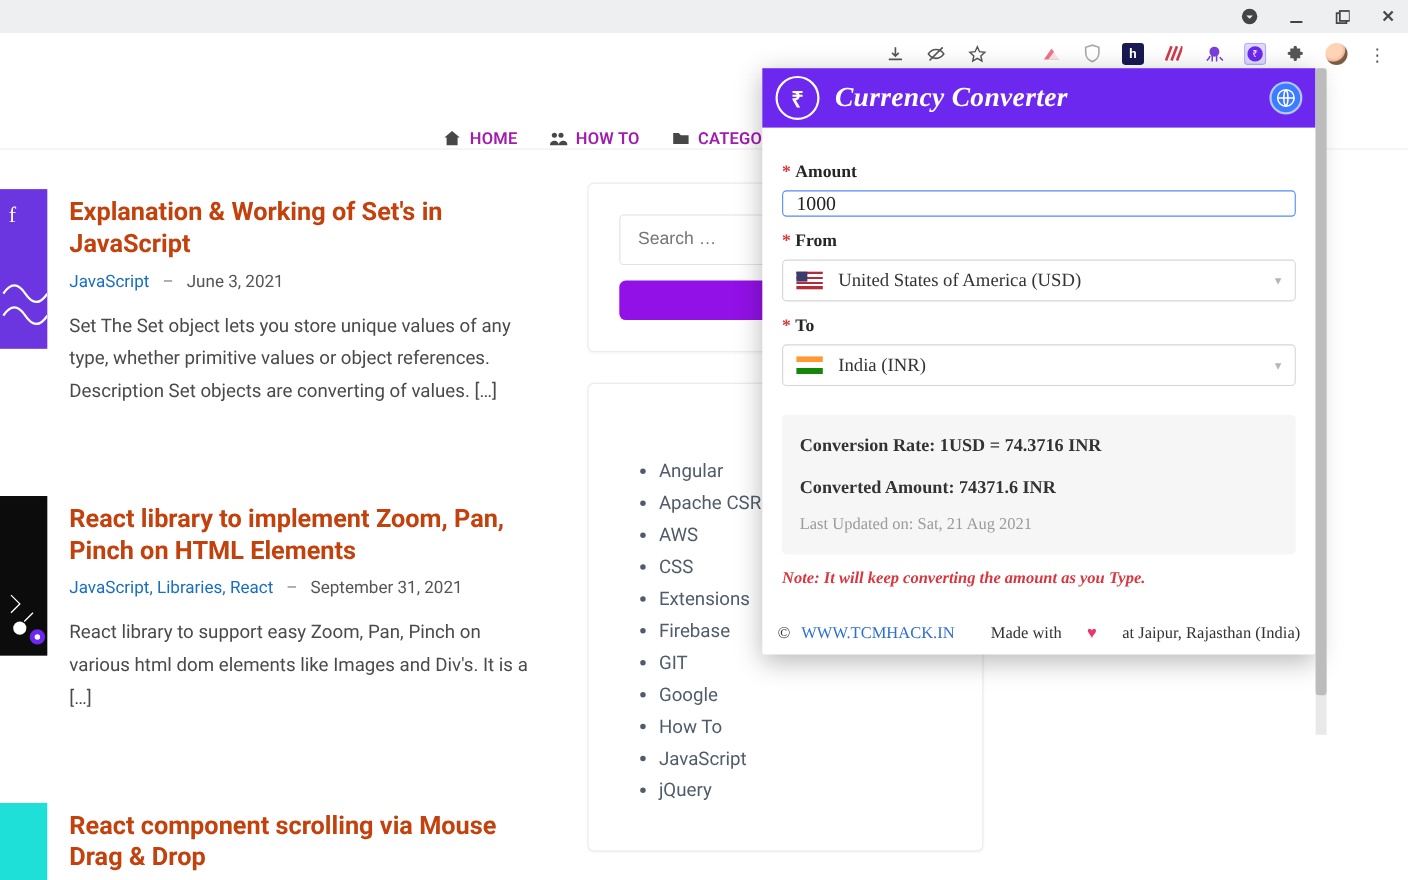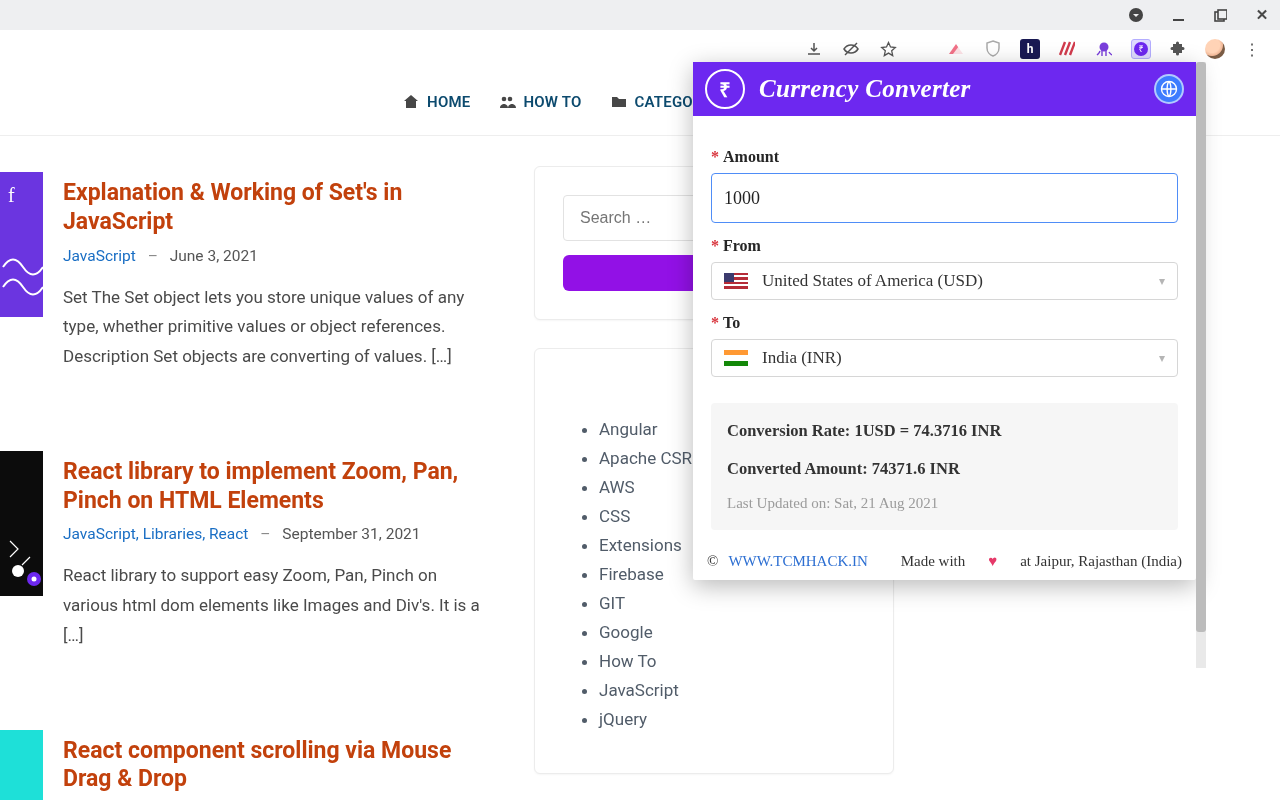--- a/index.html
+++ b/index.html
@@ -14,21 +14,21 @@
 
   
   .ext-strip { height: 38px; background: #fff; border-bottom: 0; display: flex; align-items: center; justify-content: flex-end; gap: 17px; padding: 0 18px 0 0; color: #555; }
   .ext-strip .ext { width: 20px; height: 20px; display: inline-flex; align-items: center; justify-content: center; border-radius: 3px; }
   .ext.darkbox { background: #191953; color: #fff; font-size: 12px; font-weight: 700; }
   .ext.active { background: #dedbff; border: 1px solid #b4adff; }
   .avatar { width: 20px; height: 20px; border-radius: 50%; background: radial-gradient(circle at 35% 30%, #ffd3b6 40%, #f0b797 55%, #7a5c45 60%); }
 
   
   .page { background: #fff; position: relative; height: calc(100% - 68px); }
-  .nav { height: 68px; border-bottom: 1px solid #eee; display: flex; align-items: center; justify-content: center; gap: 28px; color: #0c4a6e; font-weight: 600; font-size: 15px; letter-spacing: .2px; padding-left: 22px; }
+  .nav { height: 68px; border-bottom: 1px solid #eee; display: flex; align-items: flex-end; justify-content: center; gap: 28px; color: #a21caf; font-weight: 600; font-size: 15px; letter-spacing: .2px; padding-left: 22px; }
   .nav .nitem { display: flex; align-items: center; gap: 7px; }
   .nav .icon { width: 18px; height: 18px; display: inline-flex; align-items: center; justify-content: center; }
 
   .content { display: flex; gap: 26px; padding: 30px 0 0 0; }
 
   .left-col { flex: 0 0 508px; display: flex; flex-direction: column; gap: 45px; }
 
   .post { display: flex; gap: 20px; align-items: flex-start; border-radius: 6px; padding: 6px 14px 28px 0; }
   .thumb { width: 43px; height: 145px; background: #6b35e0; flex: 0 0 43px; overflow: hidden; }
   .thumb.t2 { background: #0d0d0d; position: relative; }
@@ -53,21 +53,21 @@
   .popup { position: absolute; left: 693px; top: 62px; width: 503px; background: #fff; box-shadow: 0 6px 24px rgba(0,0,0,.28); border-radius: 2px; z-index: 20; font-family: "Georgia", "Times New Roman", serif; }
   .popup .vscroll { position: absolute; right: -10px; top: 0; width: 10px; height: 606px; background: #e9e9e9; }
   .popup .vscroll .thumbv { width: 100%; height: 570px; background: #bcbcbc; border-radius: 3px; }
   .popup-header { background: #6d28f0; height: 54px; display: flex; align-items: center; padding: 0 12px; gap: 14px; color: #fff; }
   .popup-header .logo { width: 40px; height: 40px; border: 2.5px solid #fff; border-radius: 50%; display: flex; align-items: center; justify-content: center; font-family: Arial; font-weight: 700; font-size: 20px; }
   .popup-header .title { font-style: italic; font-weight: 700; font-size: 25px; letter-spacing: .3px; }
   .popup-header .globe { margin-left: auto; width: 30px; height: 30px; border-radius: 50%; background: #3e7cff; display: flex; align-items: center; justify-content: center; border: 2px solid rgba(255,255,255,.6); }
   .popup-body { padding: 18px 18px 12px; }
   .field-label { font-size: 16px; font-weight: 600; color: #262626; margin-bottom: 7px; margin-top: 14px; }
   .field-label .req { color: #d9363e; margin-right: 4px; }
-  .amount-input { width: 100%; height: 50px; border: 1.6px solid #4f8df7; border-radius: 4px; font-size: 18px; padding: 0 12px; color: #222; font-family: inherit; }
+  .amount-input { width: 100%; height: 24px; border: 1.6px solid #4f8df7; border-radius: 4px; font-size: 18px; padding: 0 12px; color: #222; font-family: inherit; }
   .select { width: 100%; height: 38px; border: 1px solid #d6d6d6; border-radius: 4px; display: flex; align-items: center; padding: 0 12px; gap: 14px; font-size: 17px; color: #333; position: relative; }
   .select .flag { width: 24px; height: 16px; }
   .flag-us { background: linear-gradient(180deg,#b52c38 0 14%,#fff 14% 28%,#b52c38 28% 42%,#fff 42% 56%,#b52c38 56% 70%,#fff 70% 84%,#b52c38 84% 100%); position: relative; }
   .flag-us::before { content: ""; position: absolute; left: 0; top: 0; width: 10px; height: 9px; background: #3c3b6e; }
   .flag-in { background: linear-gradient(180deg,#ff9933 0 33.3%,#fff 33.3% 66.6%,#138808 66.6% 100%); }
   .select .chev { margin-left: auto; color: #b5b5b5; font-size: 12px; }
 
   .result-box { background: #f6f6f6; border-radius: 4px; padding: 18px 16px; margin-top: 26px; font-size: 16.5px; color: #333; font-family: "Georgia", serif; }
   .result-box .row1 { font-weight: 600; margin-bottom: 18px; }
   .result-box .row2 { font-weight: 700; margin-bottom: 16px; }
@@ -313,20 +313,21 @@
       <span>India (INR)</span>
       <span class="chev">▾</span>
     </div>
 
     <div class="result-box">
       <div class="row1">Conversion Rate: 1USD = 74.3716 INR</div>
       <div class="row2">Converted Amount: 74371.6 INR</div>
       <div class="row3">Last Updated on: Sat, 21 Aug 2021</div>
     </div>
 
+    <div class="note">Note: It will keep converting the amount as you Type.</div>
   </div>
   <div class="popup-footer">
     <span>©</span>
     <a>WWW.TCMHACK.IN</a>
     <span class="made">
       <span>Made with</span>
       <span class="heart">♥</span>
       <span>at Jaipur, Rajasthan (India)</span>
     </span>
   </div>

